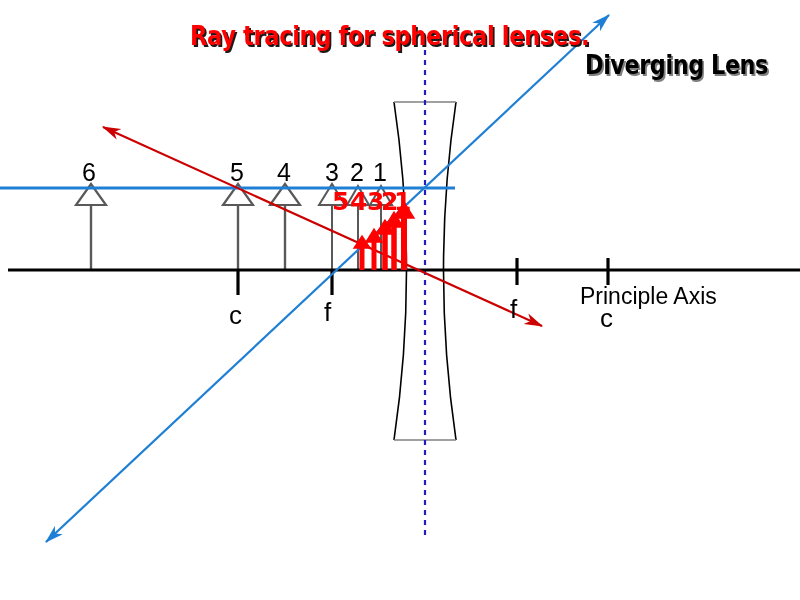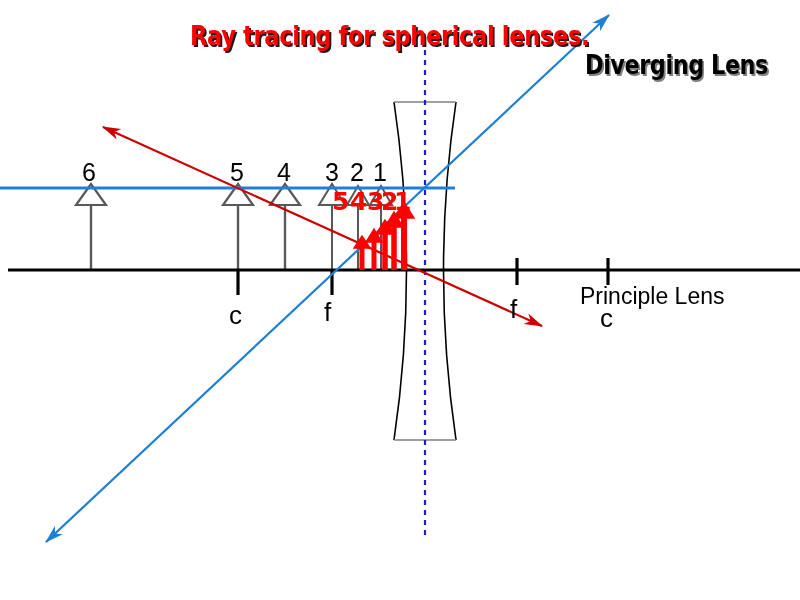--- a/index.html
+++ b/index.html
@@ -154,15 +154,15 @@
   <div class="lbl imgnum" style="left:350px;top:189px">4</div>
   <div class="lbl imgnum" style="left:367px;top:189px">3</div>
   <div class="lbl imgnum" style="left:381px;top:189px">2</div>
   <div class="lbl imgnum" style="left:394px;top:189px">1</div>
 
   <div class="lbl axmark" style="left:229px;top:302px">c</div>
   <div class="lbl axmark" style="left:324px;top:299px">f</div>
   <div class="lbl axmark" style="left:510px;top:296px">f</div>
   <div class="lbl axmark" style="left:600px;top:305px">c</div>
 
-  <div class="lbl" id="pa-label">Principle Lens</div>
+  <div class="lbl" id="pa-label">Principle Axis</div>
 
 </div>
 
 </body></html>

